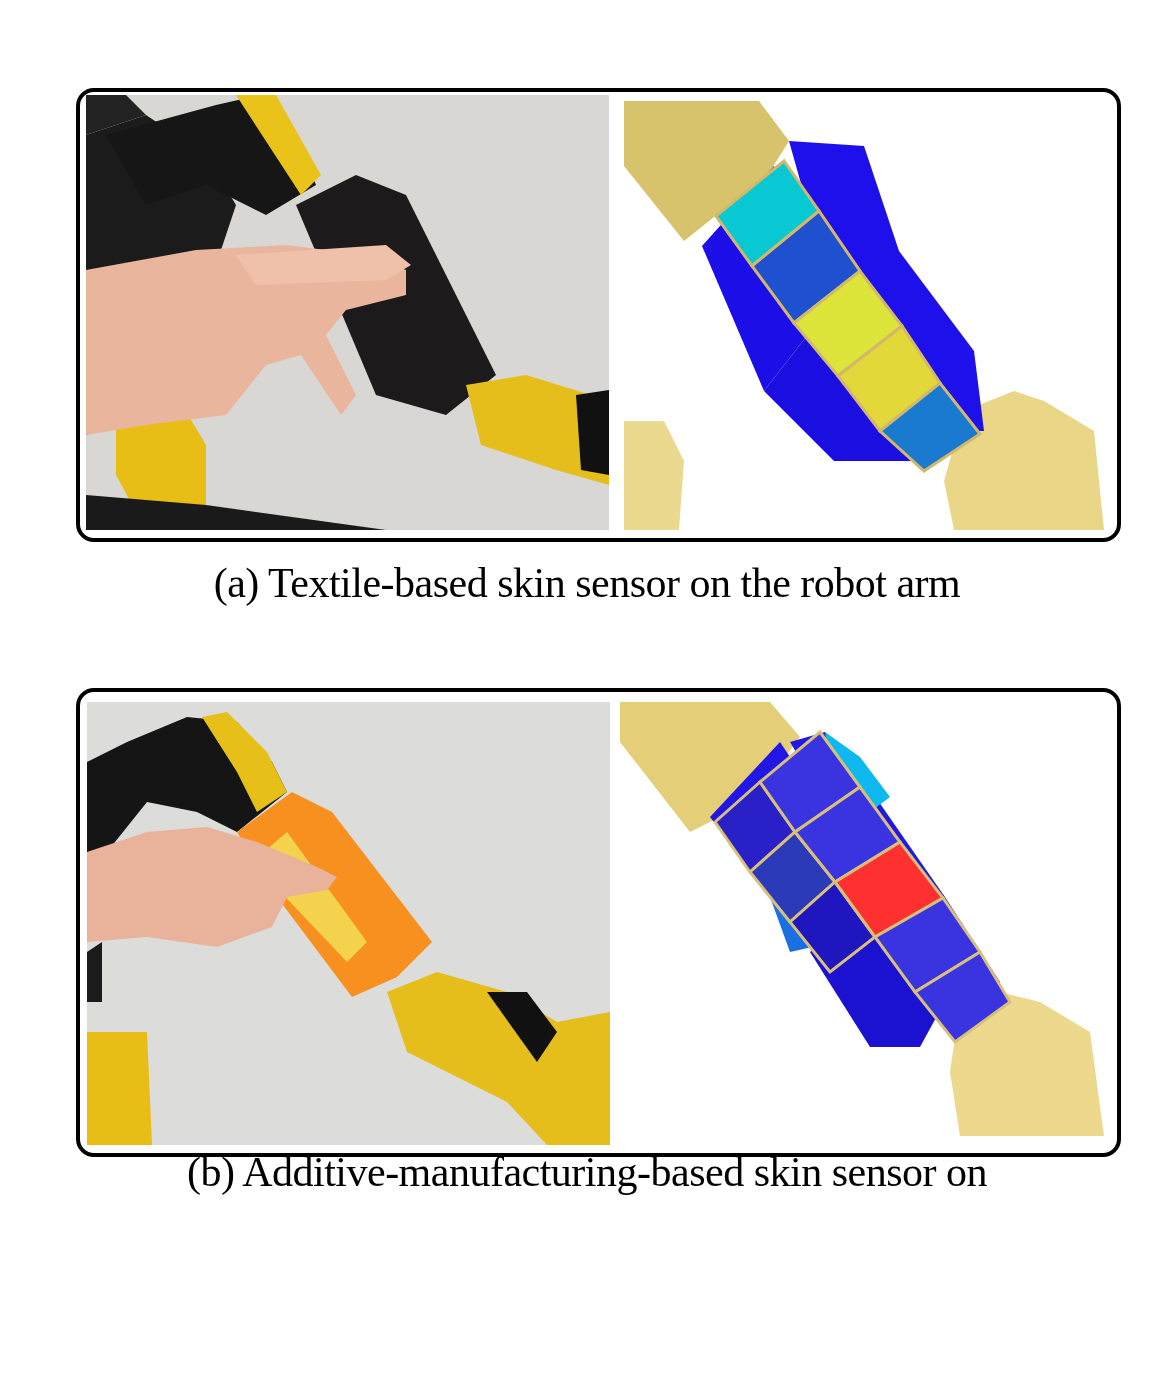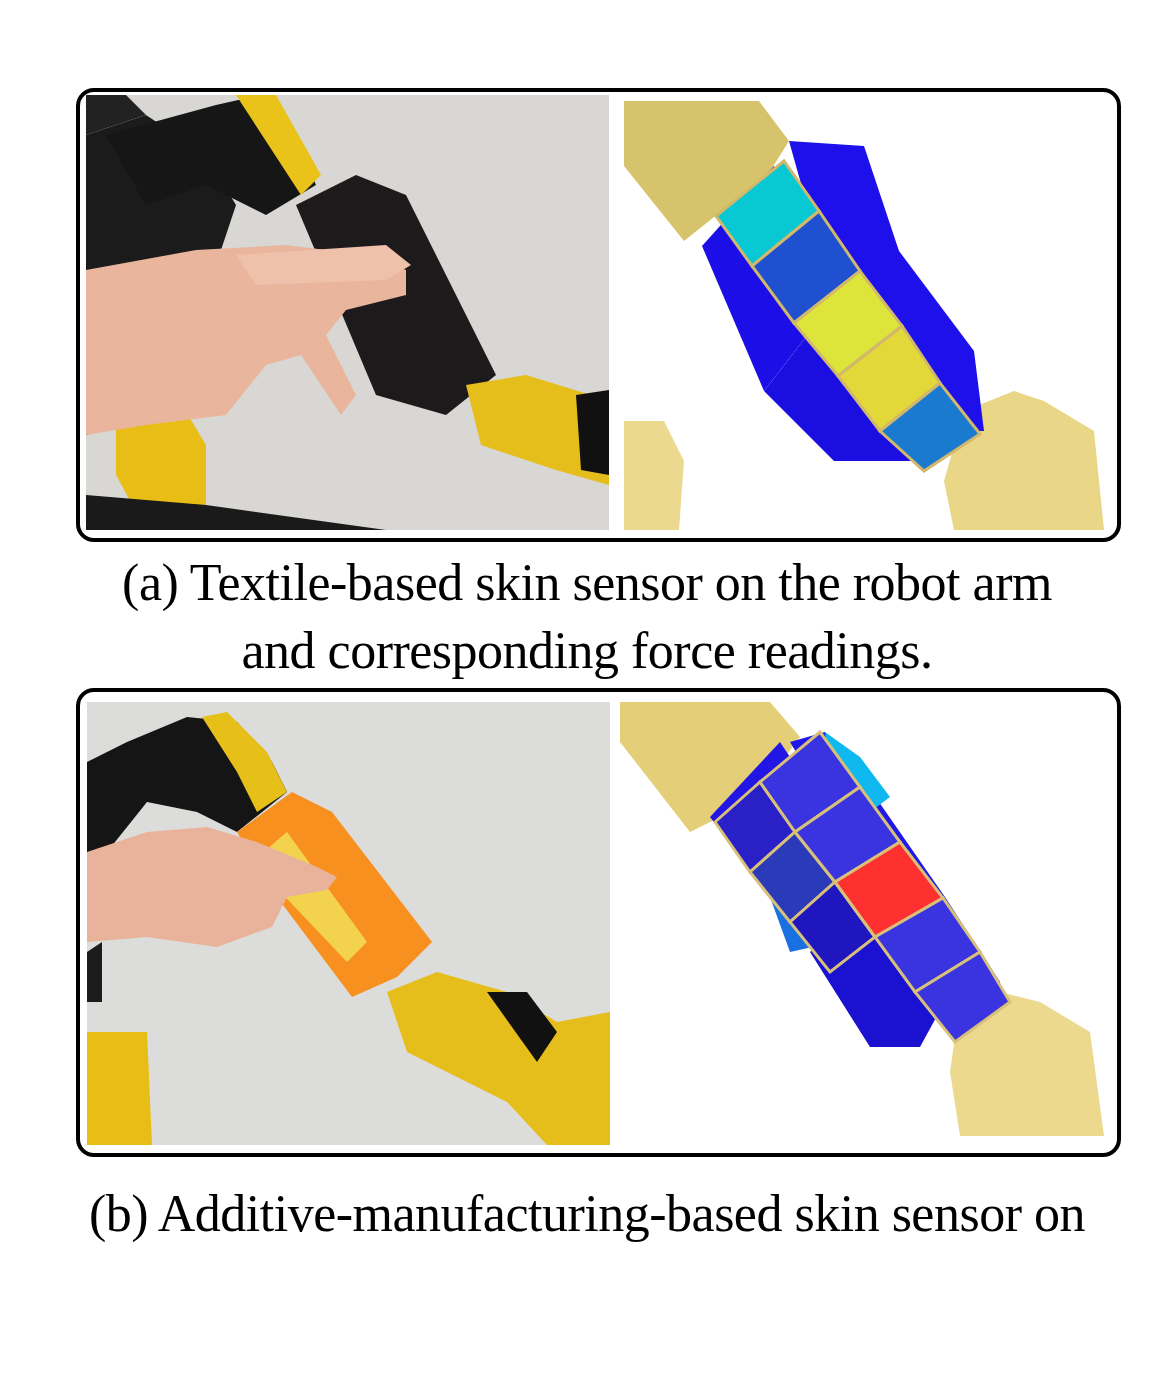--- a/index.html
+++ b/index.html
@@ -6,23 +6,23 @@
   body { width:1174px; height:1395px; position:relative; overflow:hidden;
          font-family:"Liberation Serif","DejaVu Serif",serif; color:#000; }
   .panel { position:absolute; left:76px; width:1037px; border:4px solid #000;
            border-radius:18px; box-sizing:content-box; background:#fff; }
   #panel-a { top:88px; height:446px; }
   #panel-b { top:688px; height:461px; }
   .img { position:absolute; overflow:hidden; }
   .photo { background:#d9d8d5; }
   .render { background:#ffffff; }
   .caption { position:absolute; left:0; width:1174px; text-align:center;
-             font-size:52px; line-height:68px; letter-spacing:-0.5px; }
+             font-size:42px; line-height:68px; letter-spacing:-0.5px; }
   #caption-a { top:549px; }
-  #caption-b { top:1180px; }
+  #caption-b { top:1138px; }
   svg { display:block; }
 </style>
 </head>
 <body>
 
 <div class="panel" id="panel-a"></div>
 
 <div class="img photo" style="left:86px;top:95px;width:523px;height:435px;">
   <svg width="523" height="435" viewBox="0 0 523 435">
     <rect width="523" height="435" fill="#d8d7d4"></rect>
@@ -66,21 +66,20 @@
       <path d="M128 165 L195 110 L236 170 L170 222 Z" fill="#1f50d0"></path>
       <path d="M170 222 L236 170 L278 225 L214 275 Z" fill="#dde43a"></path>
       <path d="M214 275 L278 225 L316 282 L256 330 Z" fill="#e3d83a"></path>
       <path d="M256 330 L316 282 L356 333 L300 370 Z" fill="#1a7ad0"></path>
     </g>
   </svg>
 </div>
 
 <div class="caption" id="caption-a">
   <div>(a) Textile-based skin sensor on the robot arm</div>
-  <div>and corresponding force readings.</div>
 </div>
 
 <div class="panel" id="panel-b"></div>
 
 <div class="img photo" style="left:87px;top:702px;width:523px;height:443px;">
   <svg width="523" height="443" viewBox="0 0 523 443">
     <rect width="523" height="443" fill="#dcdcda"></rect>
 
     <path d="M0 60 L40 40 L100 15 L150 20 L185 60 L200 90 L150 130 L110 110 L60 100 L20 150 L0 150 Z" fill="#151515"></path>
     <path d="M115 15 L140 10 L180 50 L200 90 L170 110 L150 70 Z" fill="#e6bf18"></path>

